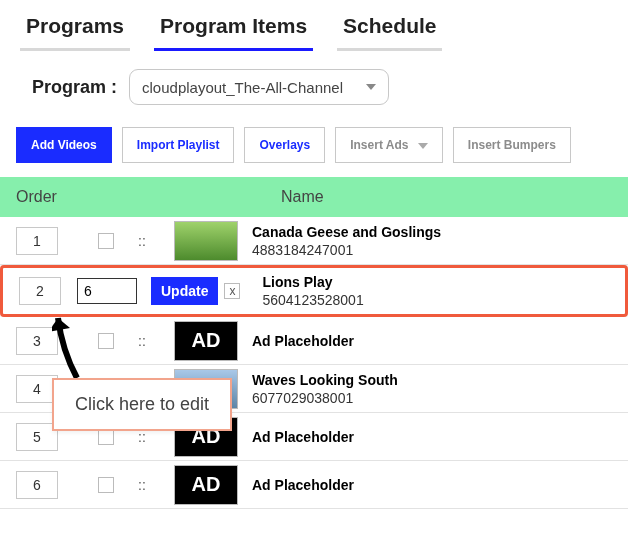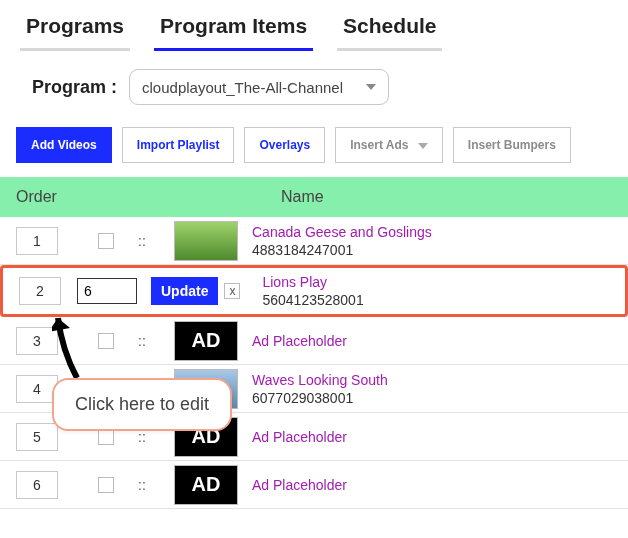--- a/index.html
+++ b/index.html
@@ -165,22 +165,22 @@
     letter-spacing: 0px;
   }
   .thumb.grass { background: linear-gradient(180deg,#9fd26b 0%, #4d8b2d 100%);}
   .thumb.waves { background: linear-gradient(180deg,#a9c8e8 0%, #5d86a8 100%);}
   .thumb-wrap { width: 86px; display:flex; }
   .name-cell {
     margin-left: 10px;
     font-size: 14px;
   }
   .name-cell .title {
-    color: #a21caf;
-    font-weight: 400;
+    color: #000000;
+    font-weight: 700;
     cursor: pointer;
   }
   .name-cell .id {
     color: #333;
     margin-top: 2px;
   }
 
   
   .row.editing {
     border: 3px solid #f05a3c;
@@ -220,21 +220,21 @@
   .row.editing .name-cell { margin-left: 22px; }
 
   
   .callout {
     position: absolute;
     left: 52px;
     top: 378px;
     width: 180px;
     background: #fff;
     border: 2px solid #f2a48c;
-    border-radius: 16px;
+    border-radius: 0;
     padding: 14px 18px;
     text-align: center;
     font-size: 18px;
     color: #444;
     box-shadow: 0 2px 4px rgba(0,0,0,0.06);
     z-index: 20;
   }
   .arrow {
     position: absolute;
     left: 52px;

